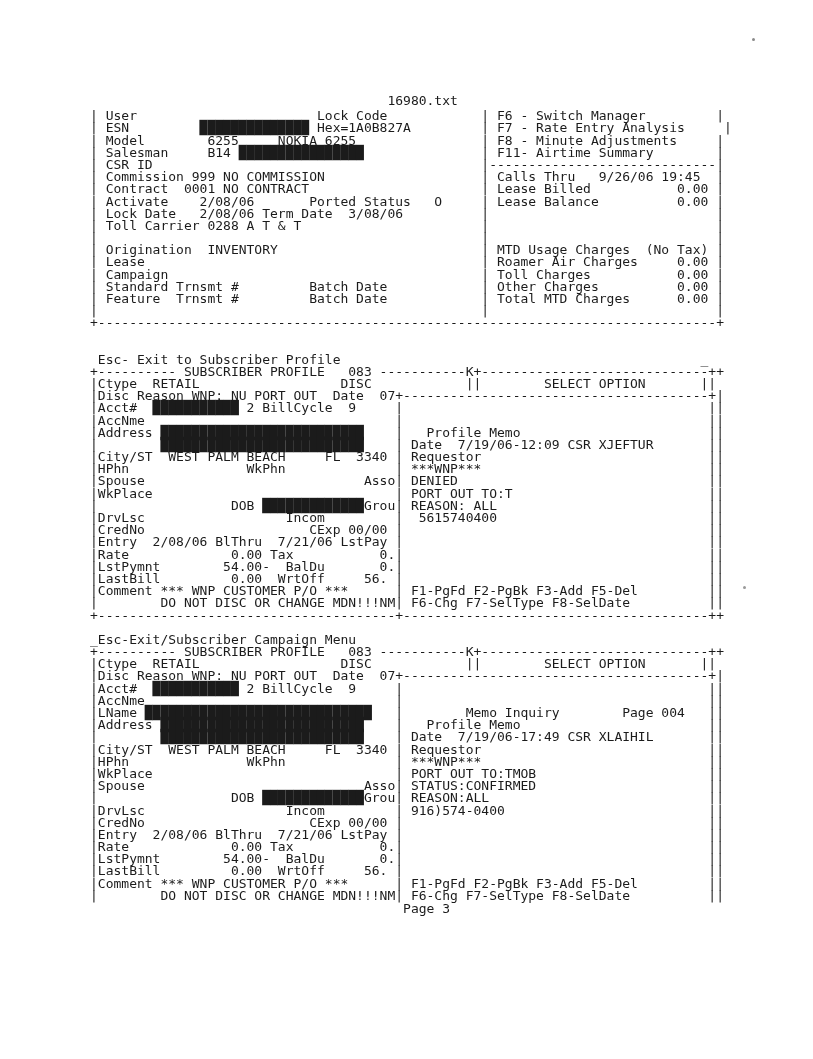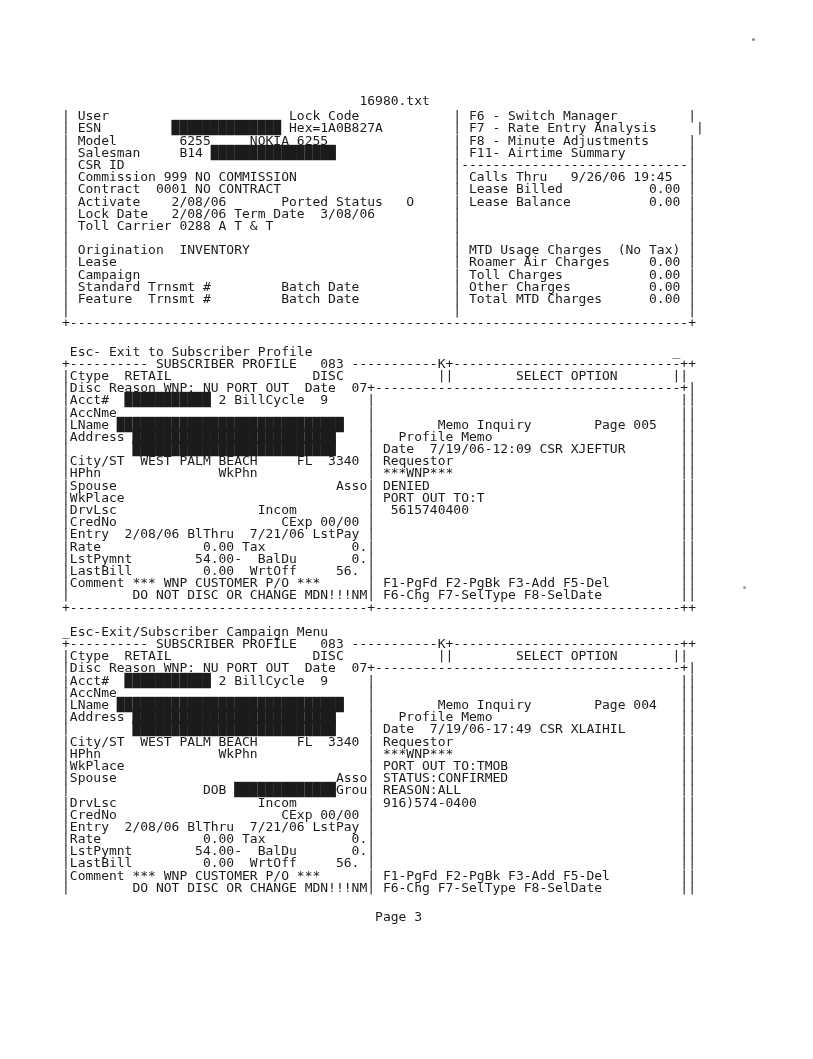--- a/index.html
+++ b/index.html
@@ -1,23 +1,23 @@
 <!DOCTYPE html>
 <html><head>
 <meta charset="utf-8">
 <style>
   html,body{margin:0;padding:0;background:#ffffff;}
   .page{position:relative;width:813px;height:1059px;background:#ffffff;overflow:hidden;
         font-family:"DejaVu Sans Mono",monospace;}
-  .doc{position:absolute;left:62px;top:95px;font-size:13px;line-height:12.2px;
+  .doc{position:absolute;left:90px;top:95px;font-size:13px;line-height:12.2px;
        color:#1b1b1b;font-family:"DejaVu Sans Mono",monospace;}
   .sec{margin:0;}
   .sec-filename{margin-bottom:3px;}
-  .sec-account{margin-bottom:16px;}
-  .sec-footer{margin-top:17px;}
+  .sec-account{margin-bottom:24px;}
+  .sec-footer{margin-top:1px;}
   .line{height:12.2px;white-space:pre;}
   .speck{position:absolute;border-radius:50%;background:#8a8a8a;}
   .speck-a{left:752px;top:38px;width:3px;height:3px;}
   .speck-b{left:743px;top:586px;width:3px;height:3px;background:#9a9a9a;}
 </style>
 </head>
 <body>
 
 <div class="page">
   <div class="doc">
@@ -46,27 +46,27 @@
       </div>
     <div class="sec">
         <div class="line"> Esc- Exit to Subscriber Profile                                              _</div>
       </div>
     <div class="sec">
         <div class="line">+---------- SUBSCRIBER PROFILE   083 -----------K+-----------------------------++</div>
         <div class="line">|Ctype  RETAIL                  DISC            ||        SELECT OPTION       ||</div>
         <div class="line">|Disc Reason WNP: NU PORT OUT  Date  07+---------------------------------------+|</div>
         <div class="line">|Acct#  ███████████ 2 BillCycle  9     |                                       ||</div>
         <div class="line">|AccNme                                |                                       ||</div>
-        <div class="line">|LName █████████████████████████████   |        Memo Inquiry        Page 005   ||</div>
         <div class="line">|Address ██████████████████████████    |   Profile Memo                        ||</div>
         <div class="line">|        ██████████████████████████    | Date  7/19/06-12:09 CSR XJEFTUR       ||</div>
         <div class="line">|City/ST  WEST PALM BEACH     FL  3340 | Requestor                             ||</div>
         <div class="line">|HPhn               WkPhn              | ***WNP***                             ||</div>
         <div class="line">|Spouse                            Asso| DENIED                                ||</div>
         <div class="line">|WkPlace                               | PORT OUT TO:T                         ||</div>
+        <div class="line">|                 DOB █████████████Grou| REASON: ALL                           ||</div>
         <div class="line">|DrvLsc                  Incom         |  5615740400                           ||</div>
         <div class="line">|CredNo                     CExp 00/00 |                                       ||</div>
         <div class="line">|Entry  2/08/06 BlThru  7/21/06 LstPay |                                       ||</div>
         <div class="line">|Rate             0.00 Tax           0.|                                       ||</div>
         <div class="line">|LstPymnt        54.00-  BalDu       0.|                                       ||</div>
         <div class="line">|LastBill         0.00  WrtOff     56. |                                       ||</div>
         <div class="line">|Comment *** WNP CUSTOMER P/O ***      | F1-PgFd F2-PgBk F3-Add F5-Del         ||</div>
         <div class="line">|        DO NOT DISC OR CHANGE MDN!!!NM| F6-Chg F7-SelType F8-SelDate          ||</div>
         <div class="line">+--------------------------------------+---------------------------------------++</div>
       </div>

